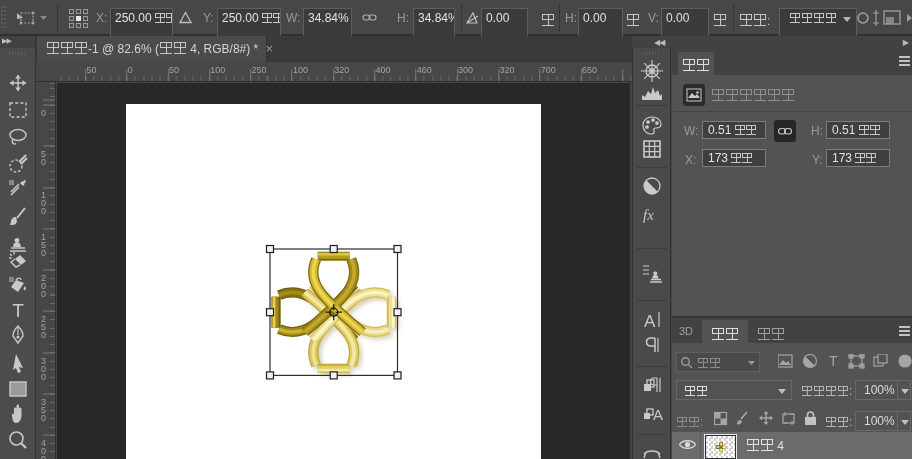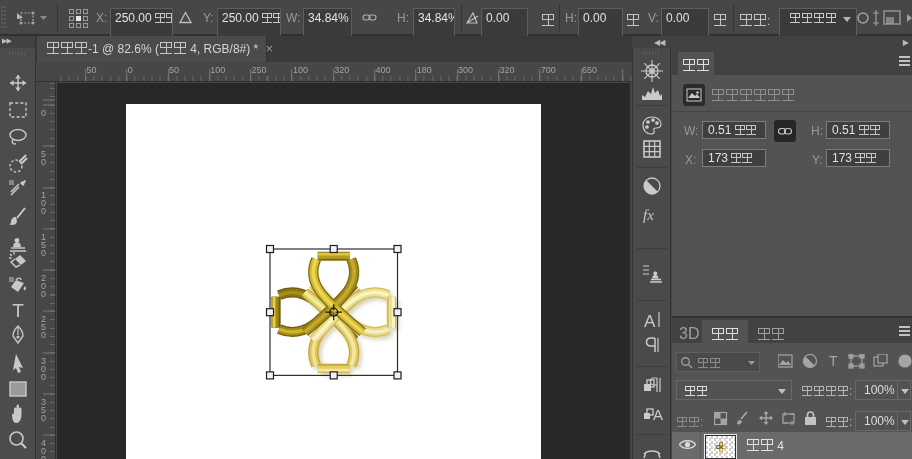--- a/index.html
+++ b/index.html
@@ -209,21 +209,21 @@
   <div class="abs" style="left:20px;top:7px;width:576px;height:12px;background:repeating-linear-gradient(to right,#787878 0 1px,transparent 1px 41.3px);background-position:29.2px 0;"></div>
   <div class="abs" id="hnums" style="left:0;top:3px;height:10px;font-size:9px;color:#a2a2a2;">
       <span class="abs" style="left:50.4px;top:0">50</span>
       <span class="abs" style="left:91.7px;top:0">0</span>
       <span class="abs" style="left:133.0px;top:0">50</span>
       <span class="abs" style="left:174.3px;top:0">100</span>
       <span class="abs" style="left:215.6px;top:0">250</span>
       <span class="abs" style="left:256.9px;top:0">100</span>
       <span class="abs" style="left:298.2px;top:0">320</span>
       <span class="abs" style="left:339.5px;top:0">400</span>
-      <span class="abs" style="left:380.8px;top:0">180</span>
+      <span class="abs" style="left:380.8px;top:0">460</span>
       <span class="abs" style="left:422.1px;top:0">300</span>
       <span class="abs" style="left:463.4px;top:0">320</span>
       <span class="abs" style="left:504.7px;top:0">700</span>
       <span class="abs" style="left:546.0px;top:0">650</span>
     </div>
 </div>
 <div class="abs" id="vruler" style="left:36px;top:82px;width:20px;height:377px;background:#474747;border-right:1px solid #2e2e2e;">
   <div class="abs" style="left:14px;top:0px;width:5px;height:377px;background:repeating-linear-gradient(to bottom,#686868 0 1px,transparent 1px 8.26px);background-position:0 5.94px;"></div>
   <div class="abs" style="left:7px;top:0px;width:12px;height:377px;background:repeating-linear-gradient(to bottom,#787878 0 1px,transparent 1px 41.3px);background-position:0 22.5px;"></div>
   <div class="abs" id="vnums" style="left:2px;top:0;width:12px;font-size:9px;color:#a2a2a2;line-height:8px;">
@@ -439,21 +439,21 @@
         </svg>
     </div>
     <div class="abs lbl" style="left:139px;top:49px;">H:</div>
     <div class="field" style="left:154px;top:46px;width:64px;height:18px;background:#3f3f3f;border-color:#7c7c7c;padding:1px 5px;">0.51 <span class="cj" style="margin:0"></span><span class="cj" style="margin:0 0 0 1px"></span></div>
     <div class="abs lbl" style="left:13px;top:78px;">X:</div>
     <div class="field" style="left:30px;top:74px;width:64px;height:18px;background:#3f3f3f;border-color:#7c7c7c;padding:1px 5px;">173 <span class="cj" style="margin:0"></span><span class="cj" style="margin:0 0 0 1px"></span></div>
     <div class="abs lbl" style="left:140px;top:78px;">Y:</div>
     <div class="field" style="left:154px;top:74px;width:64px;height:18px;background:#3f3f3f;border-color:#7c7c7c;padding:1px 5px;">173 <span class="cj" style="margin:0"></span><span class="cj" style="margin:0 0 0 1px"></span></div>
   </div>
   <div class="abs" id="layertabs" style="left:0;top:268px;width:240px;height:27px;background:#424242;border-top:2px solid #333;">
-    <div class="abs" style="left:7px;top:7px;color:#9e9e9e;font-size:16px;">3D</div>
+    <div class="abs" style="left:7px;top:7px;color:#9e9e9e;font-size:11px;">3D</div>
     <div class="abs" style="left:30px;top:2px;width:46px;height:23px;background:#535353;text-align:center;padding-top:5px;"><span class="cj s12" style="--g:#dedede"></span><span class="cj s12" style="--g:#dedede"></span></div>
     <div class="abs" style="left:85px;top:7px;"><span class="cj s12" style="--g:#9e9e9e"></span><span class="cj s12" style="--g:#9e9e9e"></span></div>
     <div class="abs" style="right:2px;top:8px;width:11px;height:10px;background:repeating-linear-gradient(to bottom,#c2c2c2 0 2px,transparent 2px 4px);"></div>
   </div>
   <div class="abs" id="layerbody" style="left:0;top:295px;width:240px;height:116px;background:#535353;font-size:12px;">
 
     <div class="abs" style="left:4px;top:9px;width:84px;height:20px;background:#4a4a4a;border:1px solid #5f5f5f;">
       <svg width="14" height="14" style="position:absolute;left:3px;top:3px" fill="none" stroke="#9a9a9a" stroke-width="1.4">
           <circle cx="5.5" cy="5.5" r="3.8"></circle>
           <path d="M8.5 8.5 L12 12"></path>

